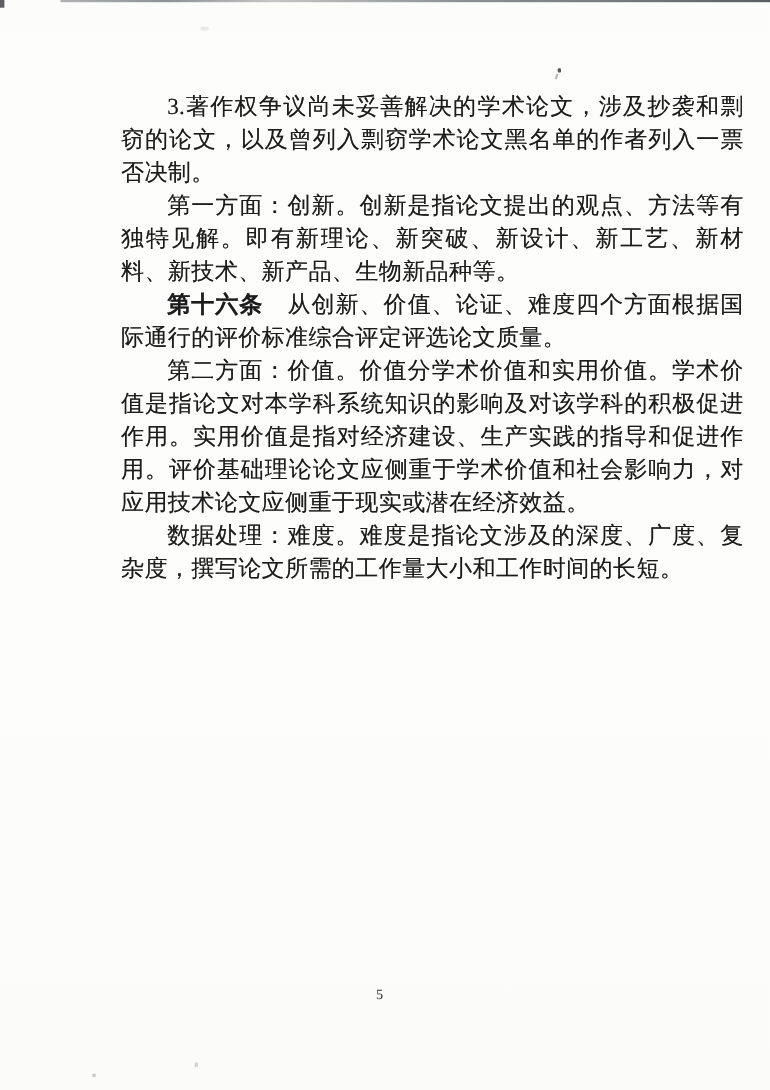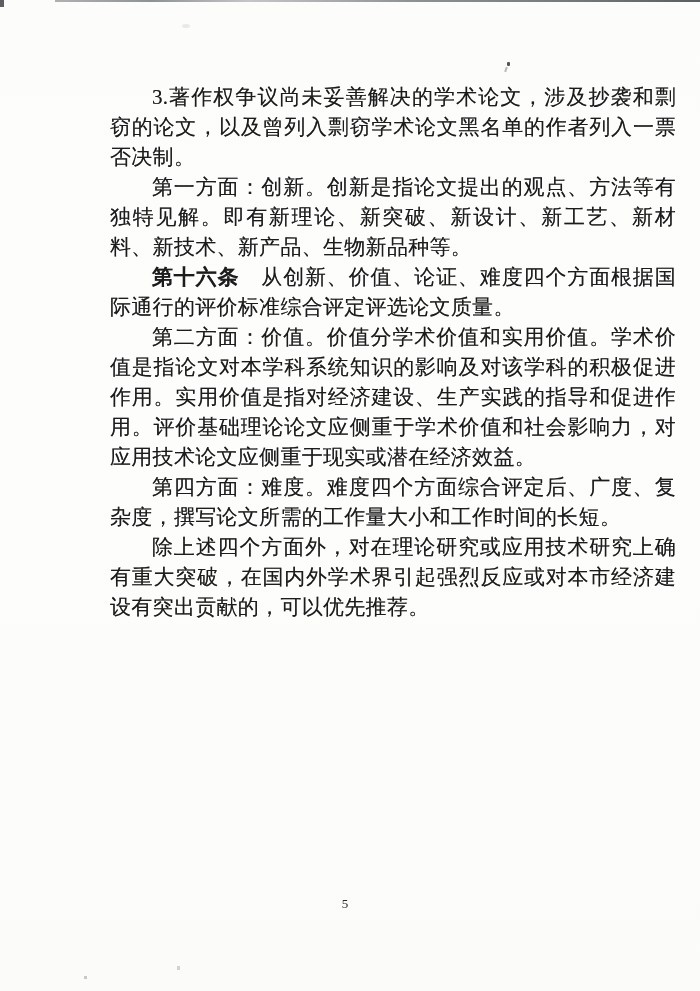--- a/index.html
+++ b/index.html
@@ -79,22 +79,21 @@
     <p><span class="bold"></span><span>3.著作权争议尚未妥善解决的学术论文，涉及抄袭和剽窃的论文，以及曾列入剽窃学术论文黑名单的作者列入一票否决制。</span></p>
 
 
     <p><span class="bold"></span><span>第一方面：创新。创新是指论文提出的观点、方法等有独特见解。即有新理论、新突破、新设计、新工艺、新材料、新技术、新产品、生物新品种等。</span></p>
 
     <p><span class="bold">第十六条</span><span>　从创新、价值、论证、难度四个方面根据国际通行的评价标准综合评定评选论文质量。</span></p>
 
     <p><span class="bold"></span><span>第二方面：价值。价值分学术价值和实用价值。学术价值是指论文对本学科系统知识的影响及对该学科的积极促进作用。实用价值是指对经济建设、生产实践的指导和促进作用。评价基础理论论文应侧重于学术价值和社会影响力，对应用技术论文应侧重于现实或潜在经济效益。</span></p>
 
 
-    <p><span class="bold"></span><span>第四方面：难度。难度四个方面综合评定后、广度、复杂度，撰写论文所需的工作量大小和工作时间的长短。</span></p>
+    <p><span class="bold"></span><span>数据处理：难度。难度是指论文涉及的深度、广度、复杂度，撰写论文所需的工作量大小和工作时间的长短。</span></p>
 
-    <p><span class="bold"></span><span>除上述四个方面外，对在理论研究或应用技术研究上确有重大突破，在国内外学术界引起强烈反应或对本市经济建设有突出贡献的，可以优先推荐。</span></p>
 
 
   </div>
 
   <div class="page-number">5</div>
 
 </div>
 
 </body></html>

